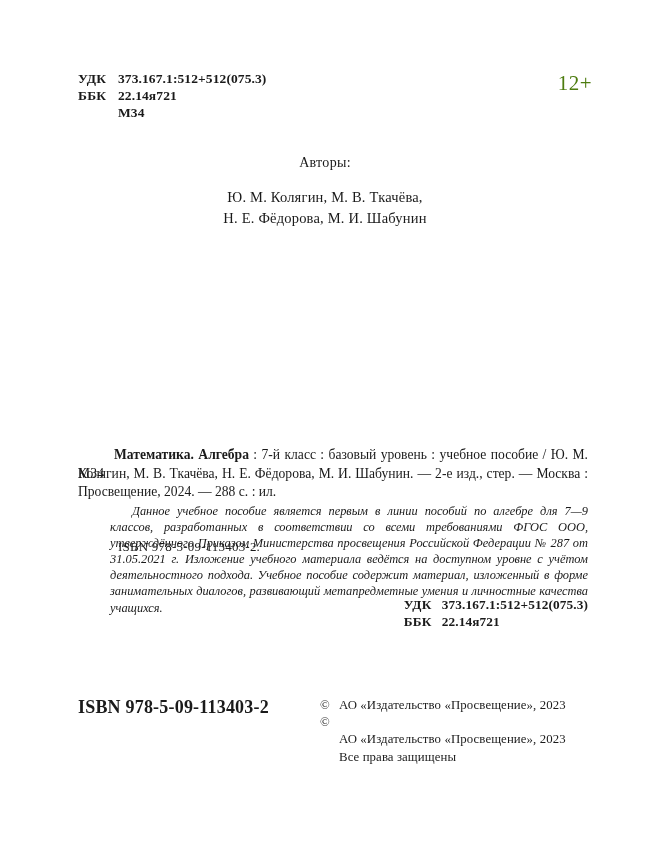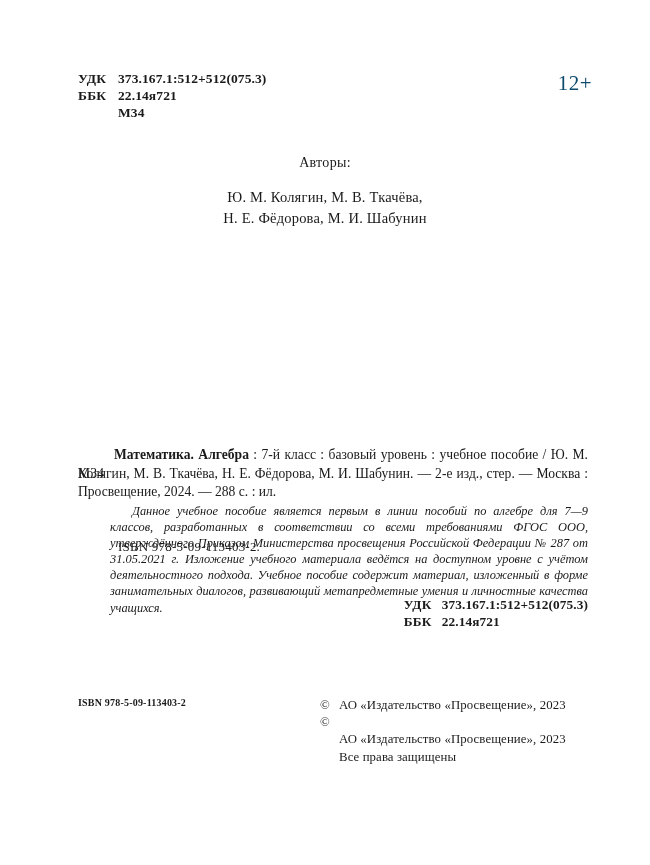--- a/index.html
+++ b/index.html
@@ -45,21 +45,21 @@
     margin-left: 40px;
     letter-spacing: 0.1px;
   }
 
   .age-rating {
     position: absolute;
     right: 58px;
     top: 71px;
     font-size: 21px;
     letter-spacing: 0.5px;
-    color: #0c4a6e;
+    color: #4d7c0f;
   }
 
   
   .authors-block {
     position: absolute;
     left: 0;
     right: 0;
     top: 155px;
     text-align: center;
   }
@@ -141,21 +141,21 @@
   }
   .class-repeat .class-label {
     width: 38px;
   }
 
   
   .isbn-bottom {
     position: absolute;
     left: 78px;
     top: 697px;
-    font-size: 10px;
+    font-size: 18px;
     font-weight: bold;
     letter-spacing: 0.2px;
     white-space: nowrap;
   }
   .copyright {
     position: absolute;
     left: 320px;
     top: 697px;
     font-size: 12.8px;
     line-height: 17.2px;

